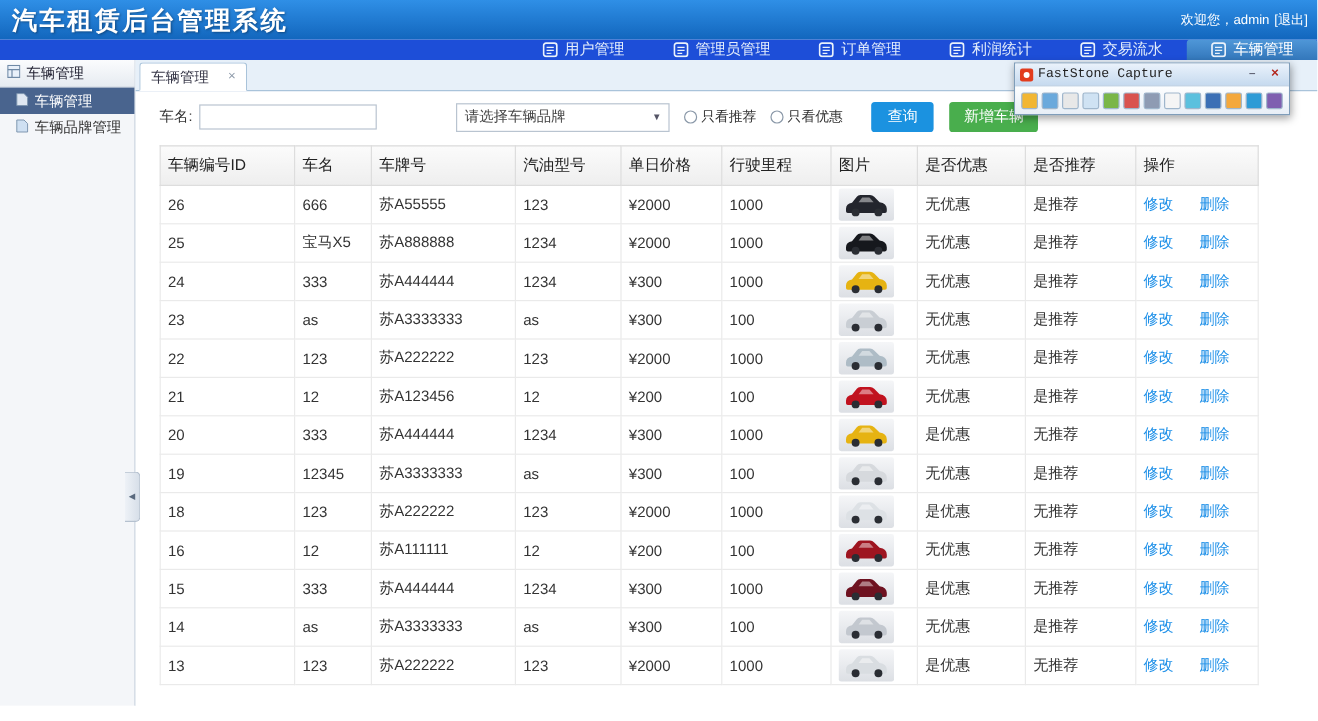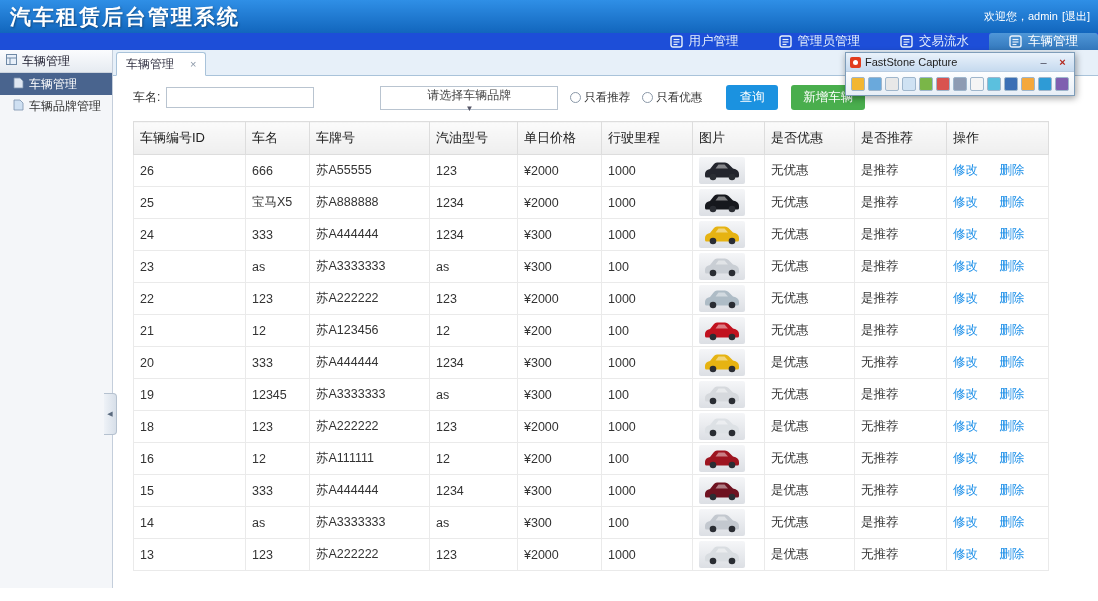--- a/index.html
+++ b/index.html
@@ -34,39 +34,39 @@
 
   
   .content { flex:1; display:flex; flex-direction:column; background:#fff; min-width:0; }
   .tab-strip { height:26px; background:#e7f0f9; border-bottom:1px solid #a9c3da; display:flex; align-items:flex-end; padding-left:3px; }
   .tab { height:24px; background:#fff; border:1px solid #a9c3da; border-bottom:1px solid #fff; border-radius:3px 3px 0 0; display:flex; align-items:center; gap:16px; padding:0 9px; font-size:12px; color:#334; position:relative; top:1px; cursor:pointer; }
   .tab-close { color:#8b98a8; font-size:11px; cursor:pointer; line-height:1; }
 
   
   .search-row { display:flex; align-items:center; padding:9px 0 8px 20px; font-size:12px; }
   .name-input { width:148px; height:21px; border:1px solid #b9c4d0; margin-left:6px; padding:0 4px; font-size:12px; }
-  .select-box { width:178px; height:24px; border:1px solid #b9c4d0; margin-left:66px; display:flex; align-items:center; justify-content:space-between; padding:0 6px; color:#444; background:#fff; cursor:pointer;flex-direction:column; }
+  .select-box { width:178px; height:24px; border:1px solid #b9c4d0; margin-left:66px; display:flex; align-items:center; justify-content:space-between; padding:0 6px; color:#444; background:#fff; cursor:pointer; }
   .select-caret { font-size:8px; color:#556; }
   .radio-group { display:flex; align-items:center; margin-left:12px; gap:3px; cursor:pointer;text-align:right; }
   .radio-dot { width:11px; height:11px; border:1px solid #8a98a8; border-radius:50%; background:#fff; display:inline-block; }
   .radio-label { font-size:11.5px; color:#333; }
   .btn { border:none; border-radius:3px; color:#fff; font-size:12.5px; height:25px; cursor:pointer; font-family:inherit; }
   .btn-query { width:52px; margin-left:24px; background:#1b92e0; }
   .btn-add { width:74px; margin-left:13px; background:#49ae4d; }
 
   
   .car-table { margin:3px 0 0 20px; width:916px; border-collapse:collapse; table-layout:fixed; font-size:12.5px; }
   .car-table th { background:linear-gradient(#fbfbfb,#eeeeee); font-weight:normal; text-align:left; padding:7px 6px; border:1px solid #ddd; font-size:13px; color:#222; }
   .car-table td { padding:2px 6px; border:1px solid #eaeaea; height:29px; color:#333; }
   .thumb { width:46px; height:27px; background:linear-gradient(#f5f6f8,#dcdfe4); border-radius:2px; display:flex; align-items:center; justify-content:center; }
   .op-link { color:#1c8fe8; text-decoration:none; cursor:pointer; }
   .op-link + .op-link { margin-left:18px; }
 
   
-  .fs-window { position:absolute; left:845px; top:52px; width:230px; border:1px solid #7f9db9; background:#fff; box-shadow:1px 2px 7px rgba(0,0,0,.4); z-index:50; }
+  .fs-window { position:absolute; left:845px; top:52px; width:230px; border:1px solid #7f9db9; background:#fff; box-shadow:1px 2px 7px rgba(0,0,0,.4); z-index:50;font-family:Liberation Mono, monospace; }
   .fs-titlebar { height:18px; background:linear-gradient(#eaf2fb,#c6daef); display:flex; align-items:center; gap:4px; padding:0 4px; font-size:11px; color:#222; }
   .fs-logo { width:11px; height:11px; background:#e23c1e; border-radius:2px; position:relative; flex:0 0 auto; }
   .fs-logo::after { content:""; position:absolute; left:3px; top:3px; width:5px; height:5px; background:#fff; border-radius:50%; }
   .fs-title-text { flex:1; }
   .fs-btn { width:15px; height:13px; display:flex; align-items:center; justify-content:center; font-size:11px; line-height:1; color:#445; cursor:pointer; }
   .fs-btn.close { color:#b3271e; font-weight:bold; }
   .fs-toolbar { height:24px; display:flex; align-items:center; gap:3px; padding:0 5px; background:linear-gradient(#fdfeff,#e7eef6); border-top:1px solid #b9cde2; }
   .fs-ico { width:14px; height:14px; border:1px solid #9fb6cc; border-radius:2px; flex:0 0 auto; cursor:pointer; }
 </style>
 </head>
@@ -100,21 +100,43 @@
       <svg width="13" height="13" viewBox="0 0 13 13">
             <rect x="1" y="1" width="11" height="11" rx="2" fill="none" stroke="#eaf2fb" stroke-width="1.4"></rect>
             <line x1="3.5" y1="4.5" x2="9.5" y2="4.5" stroke="#eaf2fb" stroke-width="1.2"></line>
             <line x1="3.5" y1="7" x2="9.5" y2="7" stroke="#eaf2fb" stroke-width="1.2"></line>
             <line x1="3.5" y1="9.5" x2="7.5" y2="9.5" stroke="#eaf2fb" stroke-width="1.2"></line>
           </svg>
     </span>
     <span class="nav-label">管理员管理</span>
   </div>
 
-
+  <div class="nav-item">
+    <span class="nav-ico">
+      <svg width="13" height="13" viewBox="0 0 13 13">
+            <rect x="1" y="1" width="11" height="11" rx="2" fill="none" stroke="#eaf2fb" stroke-width="1.4"></rect>
+            <line x1="3.5" y1="4.5" x2="9.5" y2="4.5" stroke="#eaf2fb" stroke-width="1.2"></line>
+            <line x1="3.5" y1="7" x2="9.5" y2="7" stroke="#eaf2fb" stroke-width="1.2"></line>
+            <line x1="3.5" y1="9.5" x2="7.5" y2="9.5" stroke="#eaf2fb" stroke-width="1.2"></line>
+          </svg>
+    </span>
+    <span class="nav-label">订单管理</span>
+  </div>
+
+  <div class="nav-item">
+    <span class="nav-ico">
+      <svg width="13" height="13" viewBox="0 0 13 13">
+            <rect x="1" y="1" width="11" height="11" rx="2" fill="none" stroke="#eaf2fb" stroke-width="1.4"></rect>
+            <line x1="3.5" y1="4.5" x2="9.5" y2="4.5" stroke="#eaf2fb" stroke-width="1.2"></line>
+            <line x1="3.5" y1="7" x2="9.5" y2="7" stroke="#eaf2fb" stroke-width="1.2"></line>
+            <line x1="3.5" y1="9.5" x2="7.5" y2="9.5" stroke="#eaf2fb" stroke-width="1.2"></line>
+          </svg>
+    </span>
+    <span class="nav-label">利润统计</span>
+  </div>
 
   <div class="nav-item">
     <span class="nav-ico">
       <svg width="13" height="13" viewBox="0 0 13 13">
             <rect x="1" y="1" width="11" height="11" rx="2" fill="none" stroke="#eaf2fb" stroke-width="1.4"></rect>
             <line x1="3.5" y1="4.5" x2="9.5" y2="4.5" stroke="#eaf2fb" stroke-width="1.2"></line>
             <line x1="3.5" y1="7" x2="9.5" y2="7" stroke="#eaf2fb" stroke-width="1.2"></line>
             <line x1="3.5" y1="9.5" x2="7.5" y2="9.5" stroke="#eaf2fb" stroke-width="1.2"></line>
           </svg>
     </span>

